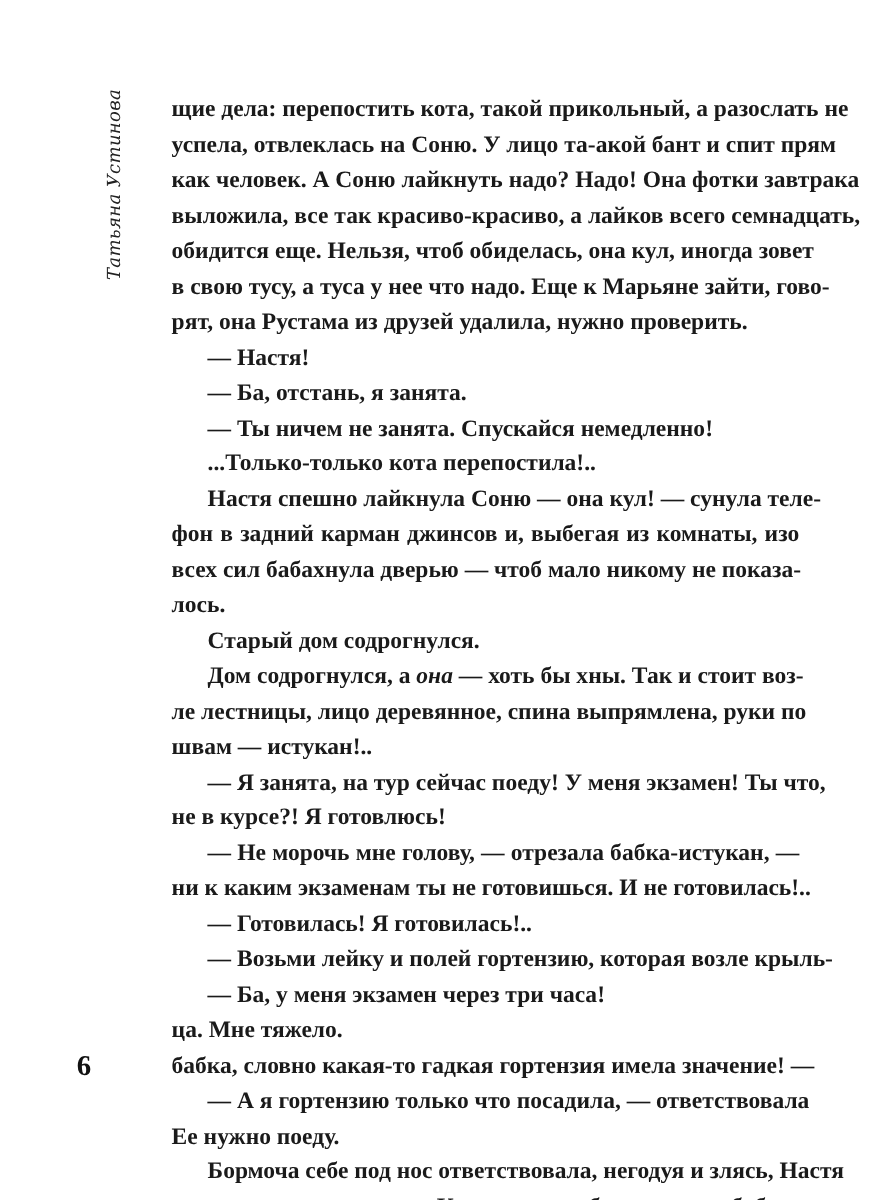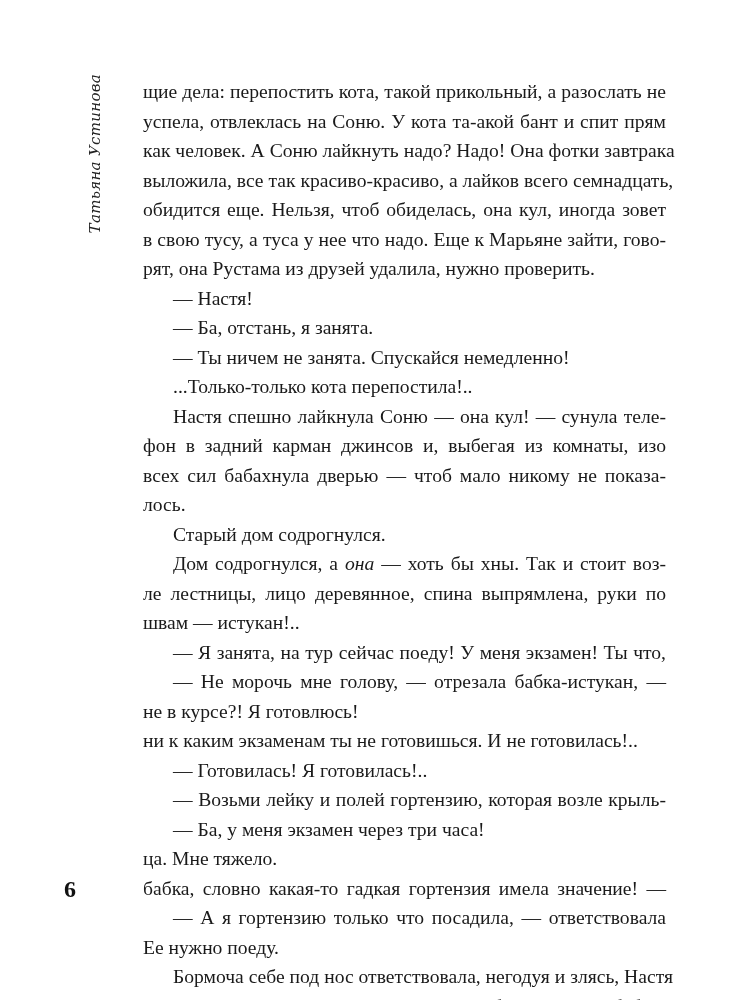--- a/index.html
+++ b/index.html
@@ -32,20 +32,21 @@
     font-size: 19.6px;
     line-height: 29.5px;
     color: #1a1a1a;
   }
   .line {
     display: block;
     white-space: nowrap;
     text-align: justify;
     text-align-last: justify;
     height: 29.5px;
+    font-weight: bold;
   }
   .line.indent { padding-left: 30px; }
   .line.last { text-align-last: left; }
   .page-number {
     position: absolute;
     left: 64px; top: 876px;
     font-family: "Liberation Serif", "DejaVu Serif", serif;
     font-weight: bold;
     font-size: 24px;
     color: #111;
@@ -55,41 +56,41 @@
 </head>
 <body>
 
 <div class="page">
   <div class="running-head">
     <span>Татьяна Устинова</span>
   </div>
 
   <div class="text-block" id="text-block">
       <span class="line">щие дела: перепостить кота, такой прикольный, а разослать не</span>
-      <span class="line">успела, отвлеклась на Соню. У кота та-акой бант и спит прям</span>
+      <span class="line">успела, отвлеклась на Соню. У лицо та-акой бант и спит прям</span>
       <span class="line">как человек. А Соню лайкнуть надо? Надо! Она фотки завтрака</span>
       <span class="line">выложила, все так красиво-красиво, а лайков всего семнадцать,</span>
       <span class="line">обидится еще. Нельзя, чтоб обиделась, она кул, иногда зовет</span>
       <span class="line">в свою тусу, а туса у нее что надо. Еще к Марьяне зайти, гово-</span>
       <span class="line last">рят, она Рустама из друзей удалила, нужно проверить.</span>
       <span class="line indent last">— Настя!</span>
       <span class="line indent last">— Ба, отстань, я занята.</span>
       <span class="line indent last">— Ты ничем не занята. Спускайся немедленно!</span>
       <span class="line indent last">...Только-только кота перепостила!..</span>
       <span class="line indent">Настя спешно лайкнула Соню — она кул! — сунула теле-</span>
       <span class="line">фон в задний карман джинсов и, выбегая из комнаты, изо</span>
       <span class="line">всех сил бабахнула дверью — чтоб мало никому не показа-</span>
       <span class="line last">лось.</span>
       <span class="line indent last">Старый дом содрогнулся.</span>
       <span class="line indent"><span>Дом содрогнулся, а </span><em>она</em><span> — хоть бы хны. Так и стоит воз-</span></span>
       <span class="line">ле лестницы, лицо деревянное, спина выпрямлена, руки по</span>
       <span class="line last">швам — истукан!..</span>
       <span class="line indent">— Я занята, на тур сейчас поеду! У меня экзамен! Ты что,</span>
+      <span class="line last">не в курсе?! Я готовлюсь!</span>
       <span class="line indent">— Не морочь мне голову, — отрезала бабка-истукан, —</span>
-      <span class="line last">не в курсе?! Я готовлюсь!</span>
       <span class="line last">ни к каким экзаменам ты не готовишься. И не готовилась!..</span>
       <span class="line indent last">— Готовилась! Я готовилась!..</span>
       <span class="line indent">— Возьми лейку и полей гортензию, которая возле крыль-</span>
       <span class="line indent last">— Ба, у меня экзамен через три часа!</span>
       <span class="line last">ца. Мне тяжело.</span>
       <span class="line">бабка, словно какая-то гадкая гортензия имела значение! —</span>
       <span class="line indent">— А я гортензию только что посадила, — ответствовала</span>
       <span class="line last">Ее нужно поеду.</span>
       <span class="line indent">Бормоча себе под нос ответствовала, негодуя и злясь, Настя</span>
       <span class="line">помчалась в прихожую. Когда она пробегала мимо бабки,</span>

